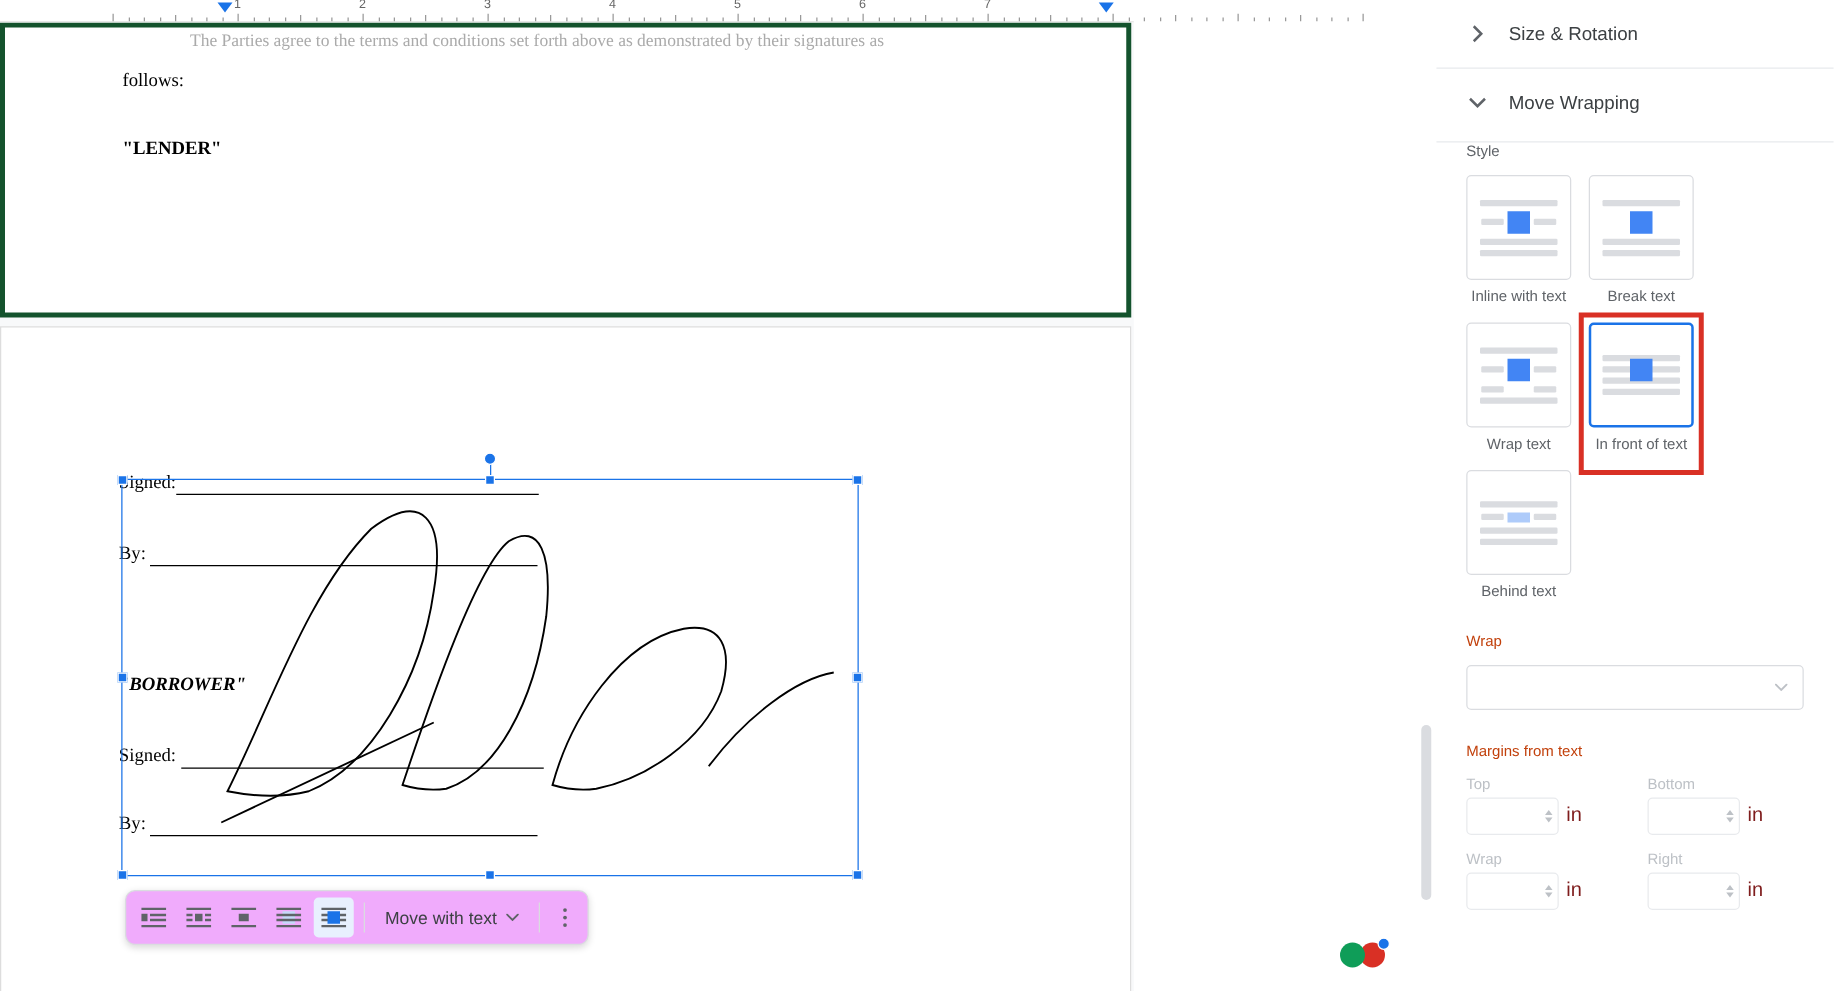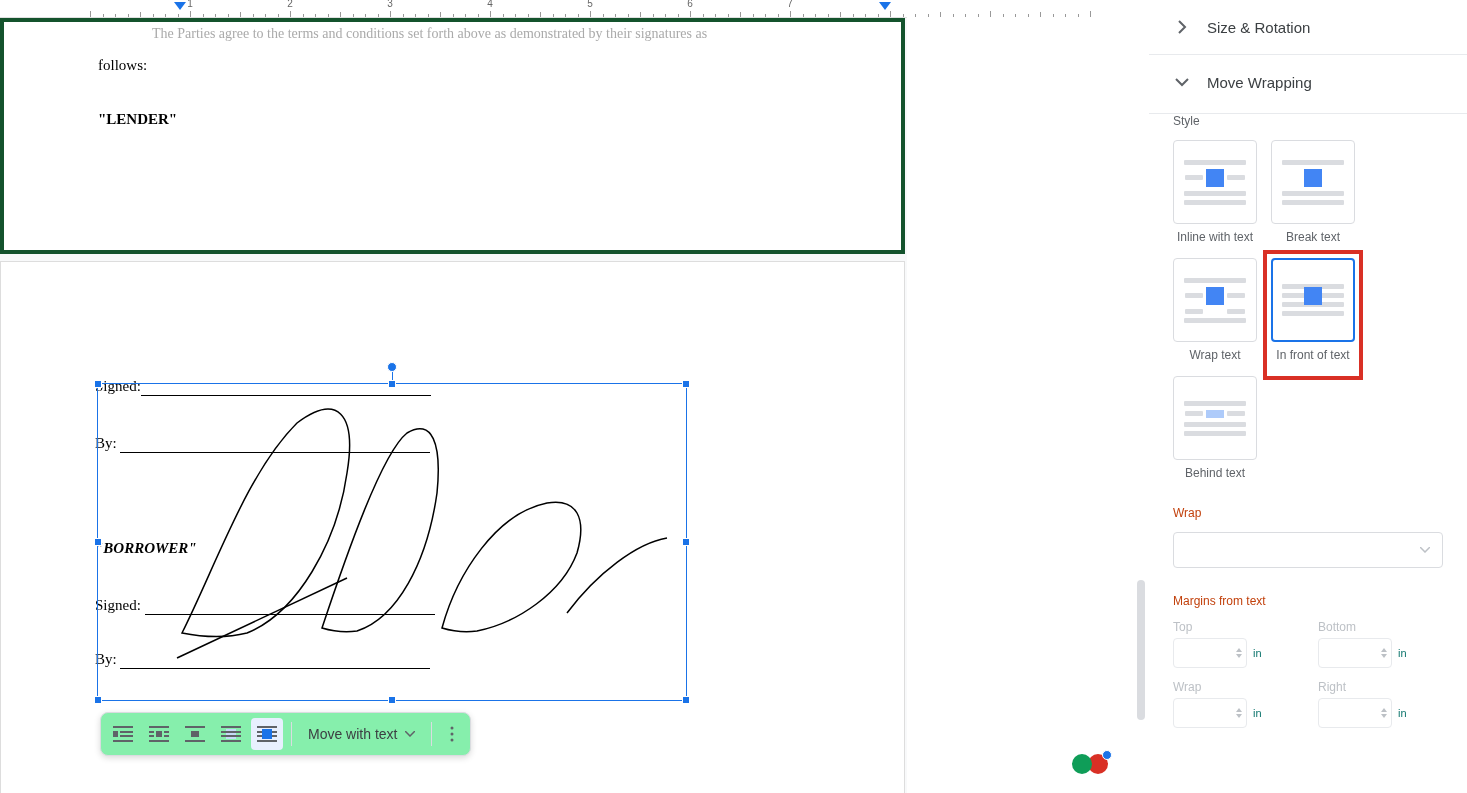--- a/index.html
+++ b/index.html
@@ -146,21 +146,21 @@
     }
     
     
     .signature-svg {
       position: absolute;
     }
     
     
     .floating-toolbar {
       position: absolute;
-      background: #86efac;
+      background: #f0abfc;
       border: 1px solid #dadce0;
       border-radius: 8px;
       box-shadow: 0 2px 6px rgba(0,0,0,0.15);
       display: flex;
       align-items: center;
       padding: 4px;
       height: 44px;
     }
     .wrap-icon-btn {
       width: 32px;
@@ -314,21 +314,21 @@
       flex-direction: column;
       gap: 0;
     }
     .spinner-arrow { 
       width: 0; height: 0; 
       border-left: 3px solid transparent;
       border-right: 3px solid transparent;
     }
     .spinner-up { border-bottom: 4px solid #bdc1c6; margin-bottom: 2px; }
     .spinner-down { border-top: 4px solid #bdc1c6; }
-    .unit { font-size: 11px; color: #0f766e; }
+    .unit { font-size: 16px; color: #7f1d1d; }
     
     
     .scrollbar-track {
       position: absolute;
       right: 320px;
       top: 580px;
       width: 10px;
       height: 200px;
       background: transparent;
     }

